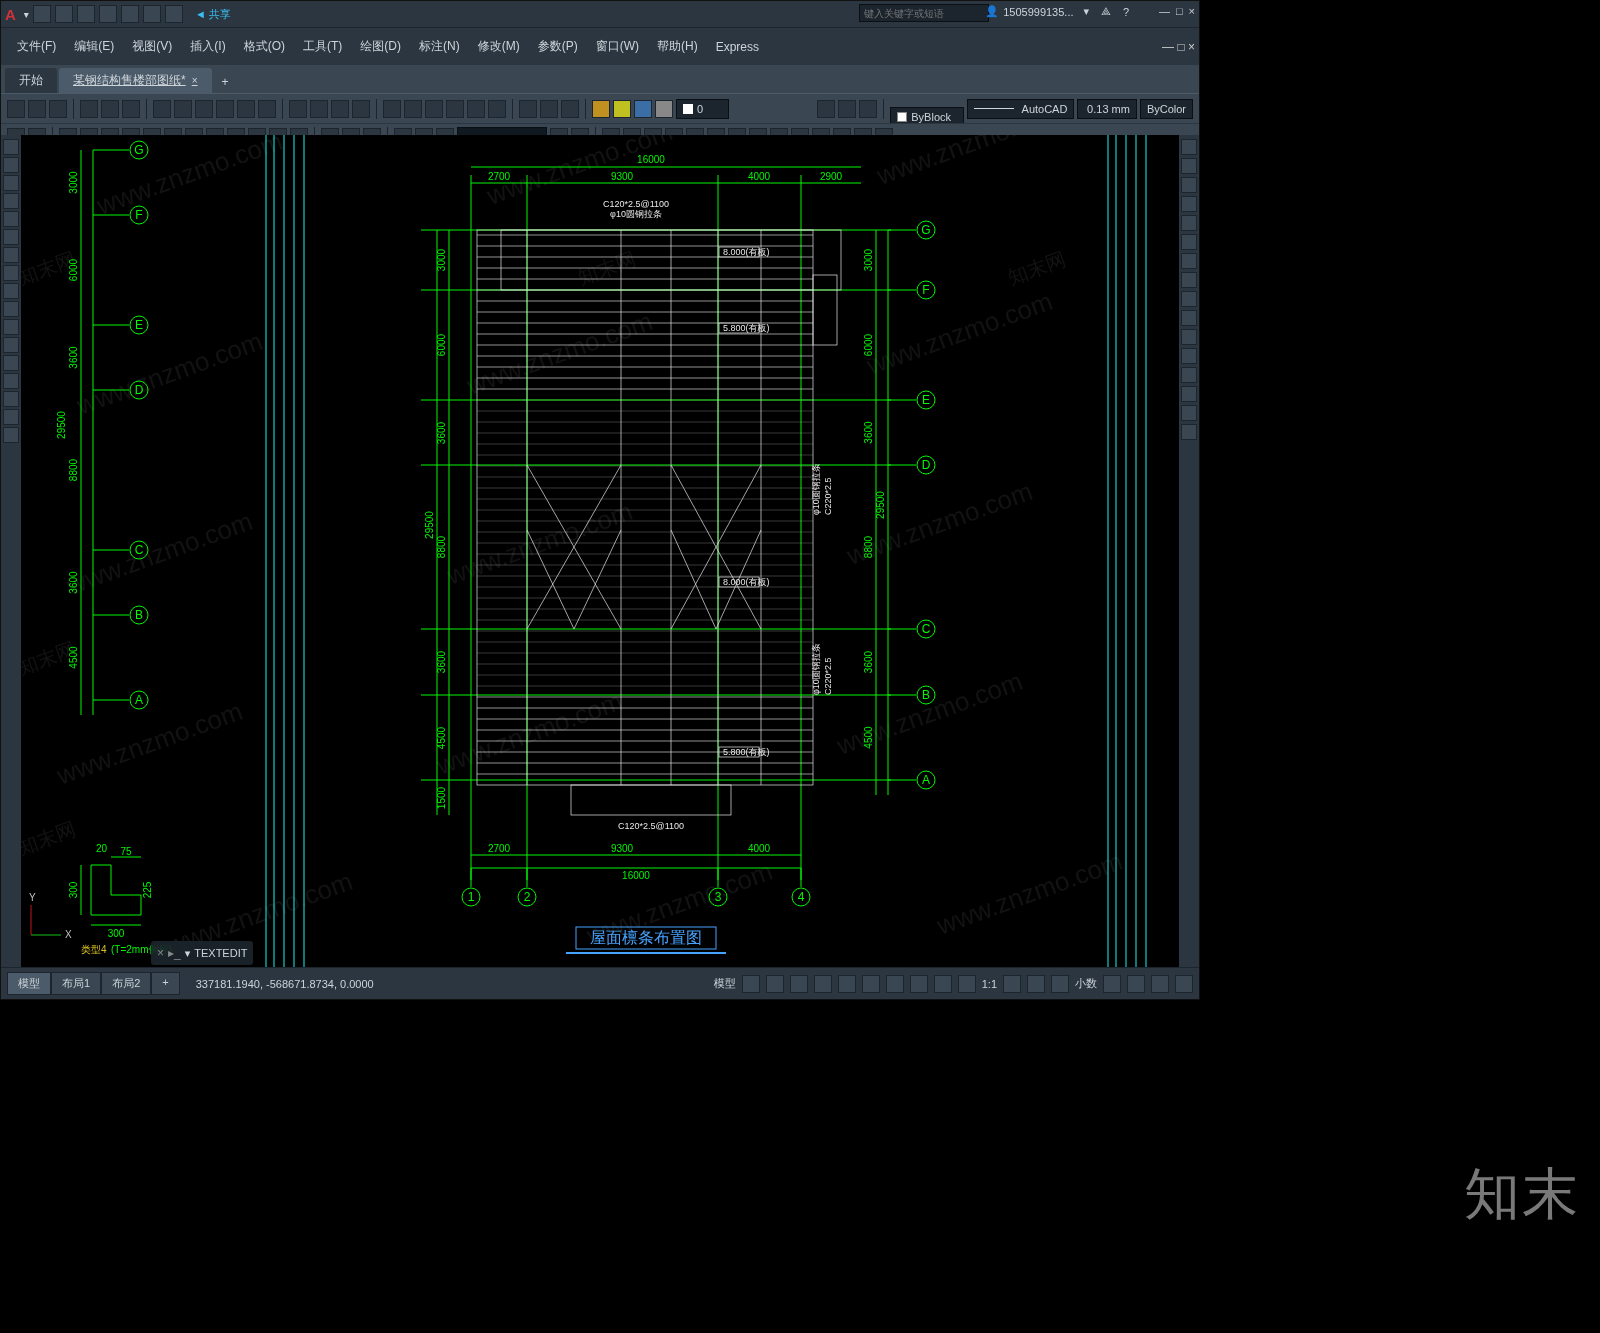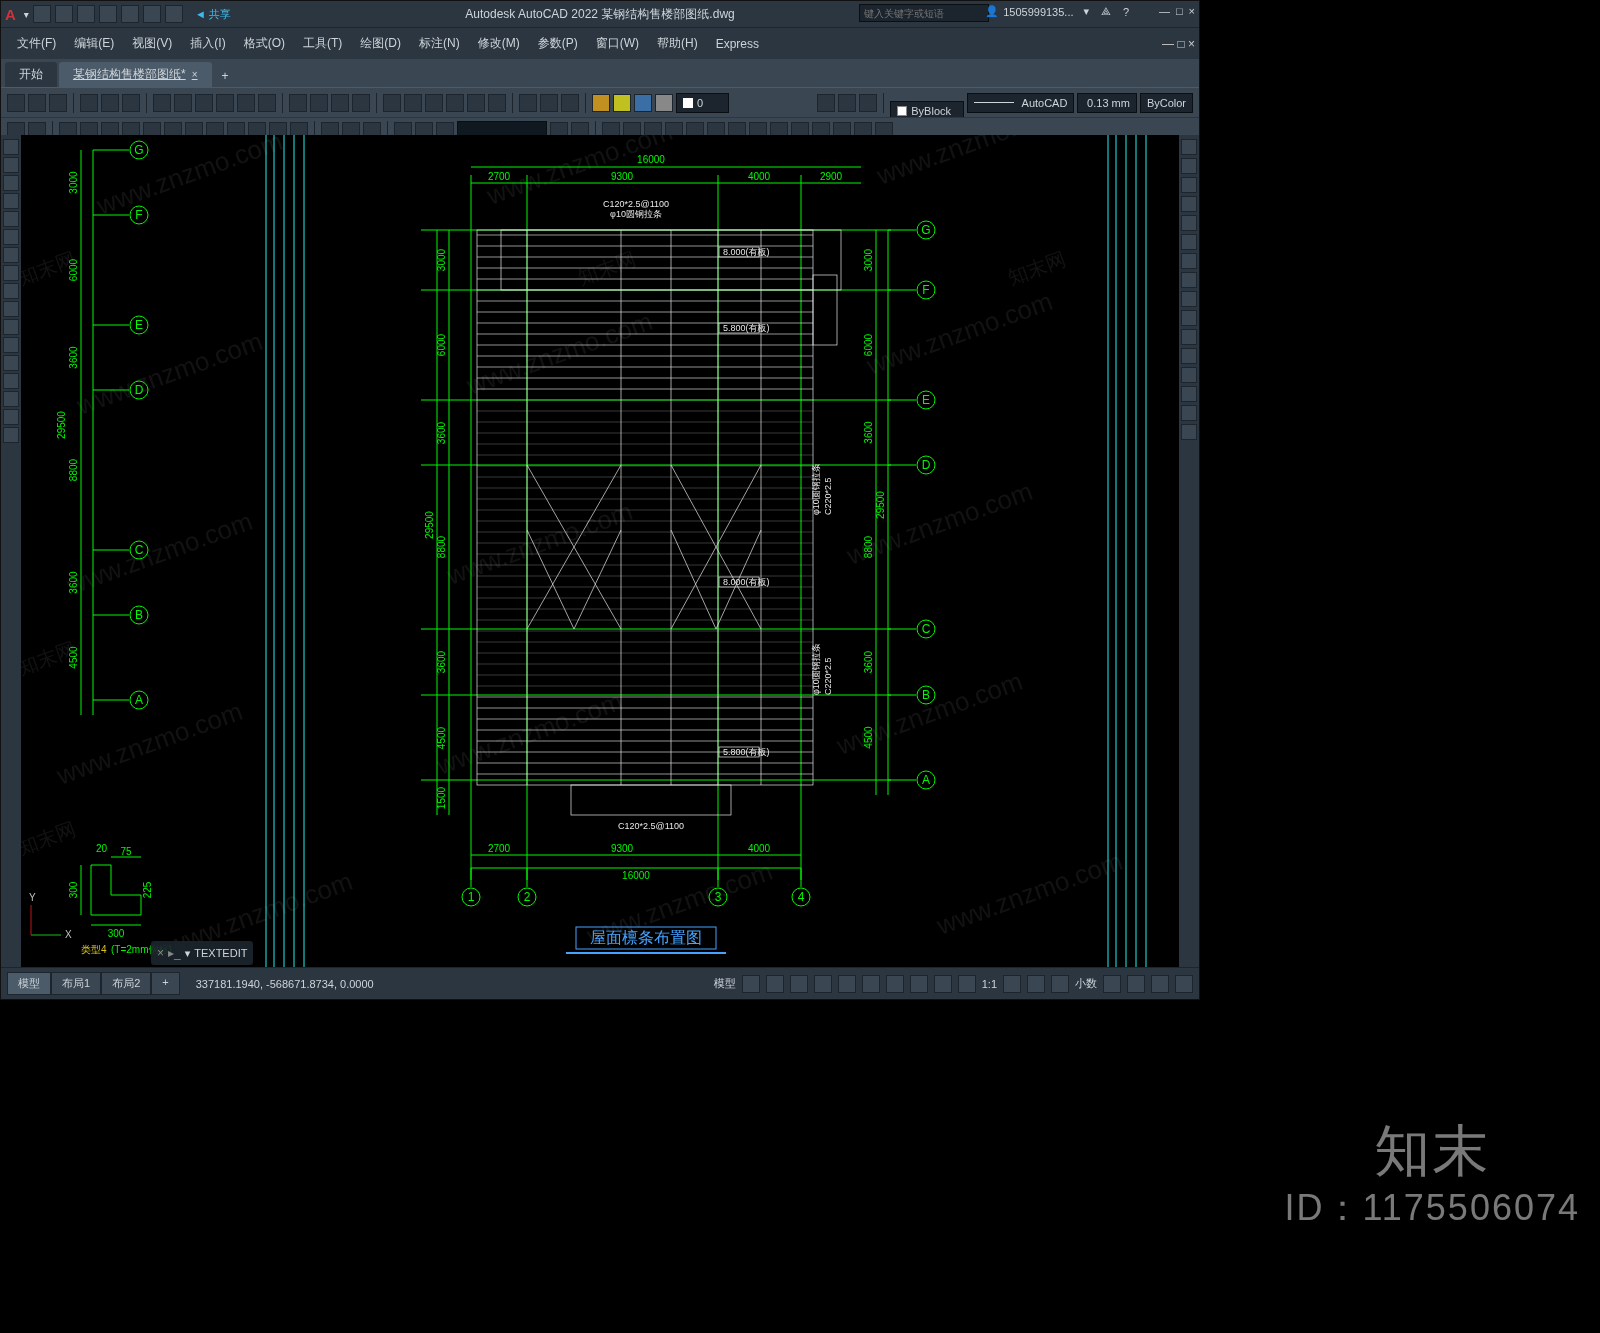--- a/index.html
+++ b/index.html
@@ -25,21 +25,21 @@
     display: flex; align-items: center;
     padding: 0 4px;
     gap: 4px;
   }
   .title-bar .logo { color: #d0323a; font-weight: bold; font-size: 15px; margin-right: 2px;}
   .title-bar .app-title { position: absolute; left: 0; right: 0; text-align: center; pointer-events: none; font-size: 12px; color:#cdd4da;}
   .title-bar .search-box { position:absolute; right:210px; top:3px; width:130px; height:18px; background:#1c252e; border:1px solid #0a0f13; font-size:10px; color:#4c6a80; padding:1px 4px; }
   .title-bar .user { position:absolute; right:70px; top:4px; font-size:11px; color:#cdd4da; display:flex; align-items:center; gap:4px;}
   .title-bar .win-btns { position:absolute; right:4px; top:4px; display:flex; gap:6px; color:#cdd4da; font-size:11px;}
   .menu-bar {
-    height: 32px;
+    height: 38px;
     background: #2b3640;
     border-top:1px solid #1c252e;
     display:flex; align-items:center; padding:0 8px; gap:2px;
   }
   .menu-item { padding: 2px 8px; font-size:12px; color:#cdd4da;}
   .tab-bar {
     height: 28px;
     background: #3a4752;
     display:flex; align-items:flex-end;
     padding: 0 4px; gap:2px;
@@ -156,21 +156,20 @@
     <span class="logo">A</span>
     <span style="color:#cdd4da;font-size:10px;margin-left:2px;">▾</span>
     <span class="tbtn" style="background:#3a4752;"></span>
     <span class="tbtn" style="background:#3a4752;"></span>
     <span class="tbtn" style="background:#3a4752;"></span>
     <span class="tbtn" style="background:#3a4752;"></span>
     <span class="tbtn" style="background:#3a4752;"></span>
     <span class="tbtn" style="background:#3a4752;"></span>
     <span class="tbtn" style="background:#3a4752;"></span>
     <span style="margin-left:8px;color:#39bcef;font-size:11px;">◄ <span>共享</span></span>
-    <div class="app-title">Autodesk AutoCAD 2022   某钢结构售楼部图纸.dwg</div>
     <input class="search-box" placeholder="键入关键字或短语" style="">
     <div class="user">
       <span style="color:#6fa2c8;">👤</span>
       <span>1505999135...</span>
       <span style="margin-left:6px;">▾</span>
       <span style="margin-left:8px;">⟁</span>
       <span style="margin-left:8px;">?</span>
     </div>
     <div class="win-btns">
       <span>—</span>
@@ -678,14 +677,13 @@
       <span class="sbtn"></span>
       <span class="sbtn"></span>
       <span class="sbtn"></span>
       <span class="sbtn"></span>
     </div>
   </div>
 </div>
 
 <div class="watermark-l">
   <span>知末</span>
-  <span class="id">ID：1175506074</span>
 </div>
 
 </body></html>

